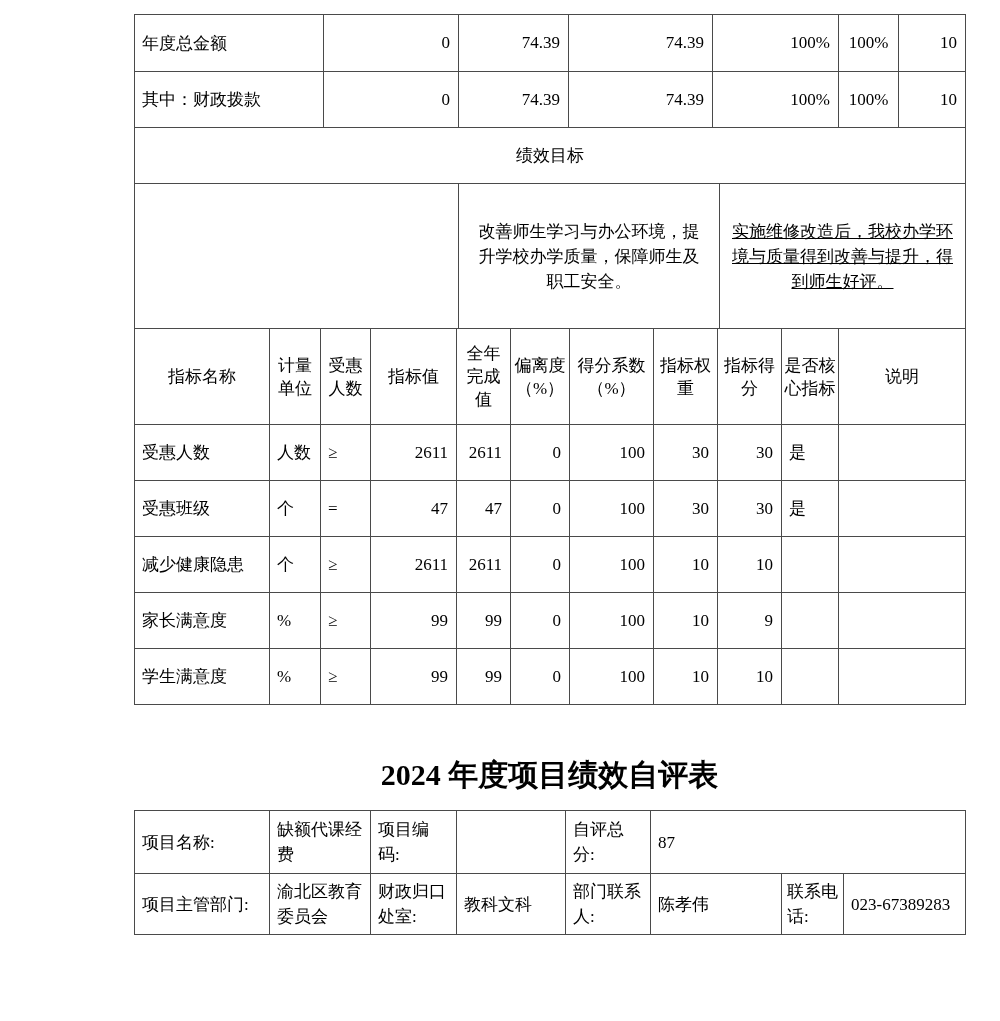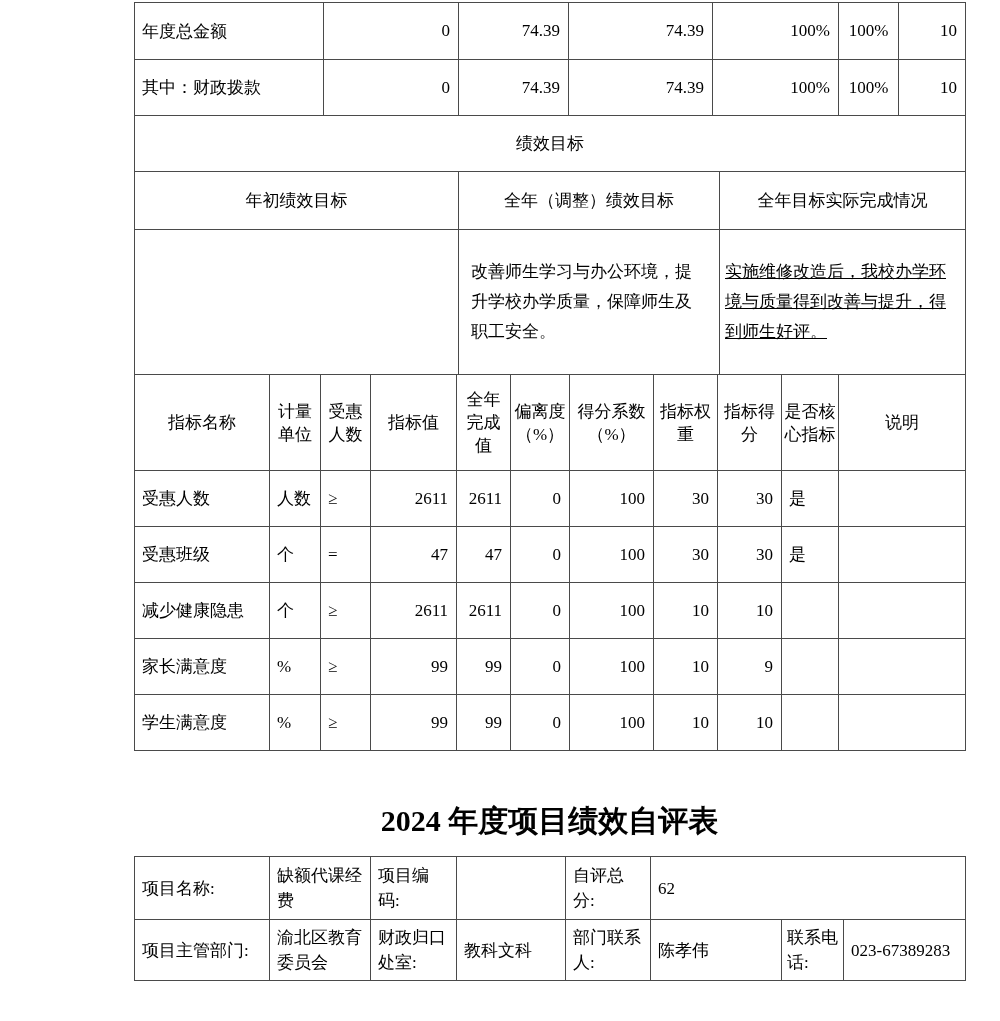--- a/index.html
+++ b/index.html
@@ -16,34 +16,34 @@
     left: 134px;
     top: 2px;
     width: 831px;
   }
   table {
     border-collapse: collapse;
     table-layout: fixed;
     width: 831px;
     margin-top: -1px;
   }
-  table.first { margin-top: 0; border-radius: 19px; }
+  table.first { margin-top: 12px; border-radius: 19px; }
   td {
     border: 1px solid #4a4a4a;
     font-size: 17px;
     vertical-align: middle;
     overflow: hidden;
     word-break: normal;
   }
   .lab { text-align: left;  padding: 2px 7px; }
   .num { text-align: right; padding: 2px 8px; }
   .ctr { text-align: center; padding: 2px; }
   .sec { text-align: center; padding: 2px; }
   .gh  { text-align: center; padding: 2px; }
-  .gt  { text-align: left; line-height: 30px; vertical-align: middle; }
+  .gt  { text-align: center; line-height: 25px; vertical-align: middle; }
   .gt-mid   { padding: 0 12px; }
   .gt-right { padding: 0 5px; text-decoration: underline; }
   .ih  { text-align: center; padding: 4px 2px; line-height: 23px; }
   .t2  { text-align: left; padding: 4px 7px; line-height: 25px; }
   .t2-wrap  { padding-right: 16px; }
   .t2-tight { padding: 4px 5px; }
   .doc-title {
     margin: 49px 0 16px 0;
     height: 42px;
     line-height: 42px;
@@ -102,25 +102,20 @@
   <table>
     <colgroup>
       <col style="width:324px">
         <col style="width:261px">
         <col style="width:246px">
     </colgroup>
     <tbody>
         <tr class="h55">
       <td class="sec" colspan="3">绩效目标</td>
     </tr>
-    <tr class="h57">
-      <td class="gh">年初绩效目标</td>
-      <td class="gh">全年（调整）绩效目标</td>
-      <td class="gh">全年目标实际完成情况</td>
-    </tr>
     <tr class="h148">
       <td class="gt gt-mid"></td>
       <td class="gt gt-mid">改善师生学习与办公环境，提升学校办学质量，保障师生及职工安全。</td>
       <td class="gt gt-right">实施维修改造后，我校办学环境与质量得到改善与提升，得到师生好评。</td>
     </tr>
   </tbody>
     </table>
 
   <table>
     <colgroup>
@@ -231,21 +226,21 @@
         <col style="width:62px">
         <col style="width:122px">
     </colgroup>
     <tbody>
         <tr class="h62">
       <td class="t2">项目名称:</td>
       <td class="t2">缺额代课经费</td>
       <td class="t2 t2-wrap">项目编码:</td>
       <td class="t2"></td>
       <td class="t2 t2-wrap">自评总分:</td>
-      <td class="t2" colspan="3">62</td>
+      <td class="t2" colspan="3">87</td>
     </tr>
     <tr class="h60">
       <td class="t2">项目主管部门:</td>
       <td class="t2">渝北区教育委员会</td>
       <td class="t2">财政归口处室:</td>
       <td class="t2">教科文科</td>
       <td class="t2">部门联系人:</td>
       <td class="t2">陈孝伟</td>
       <td class="t2 t2-tight">联系电话:</td>
       <td class="t2">023-67389283</td>

